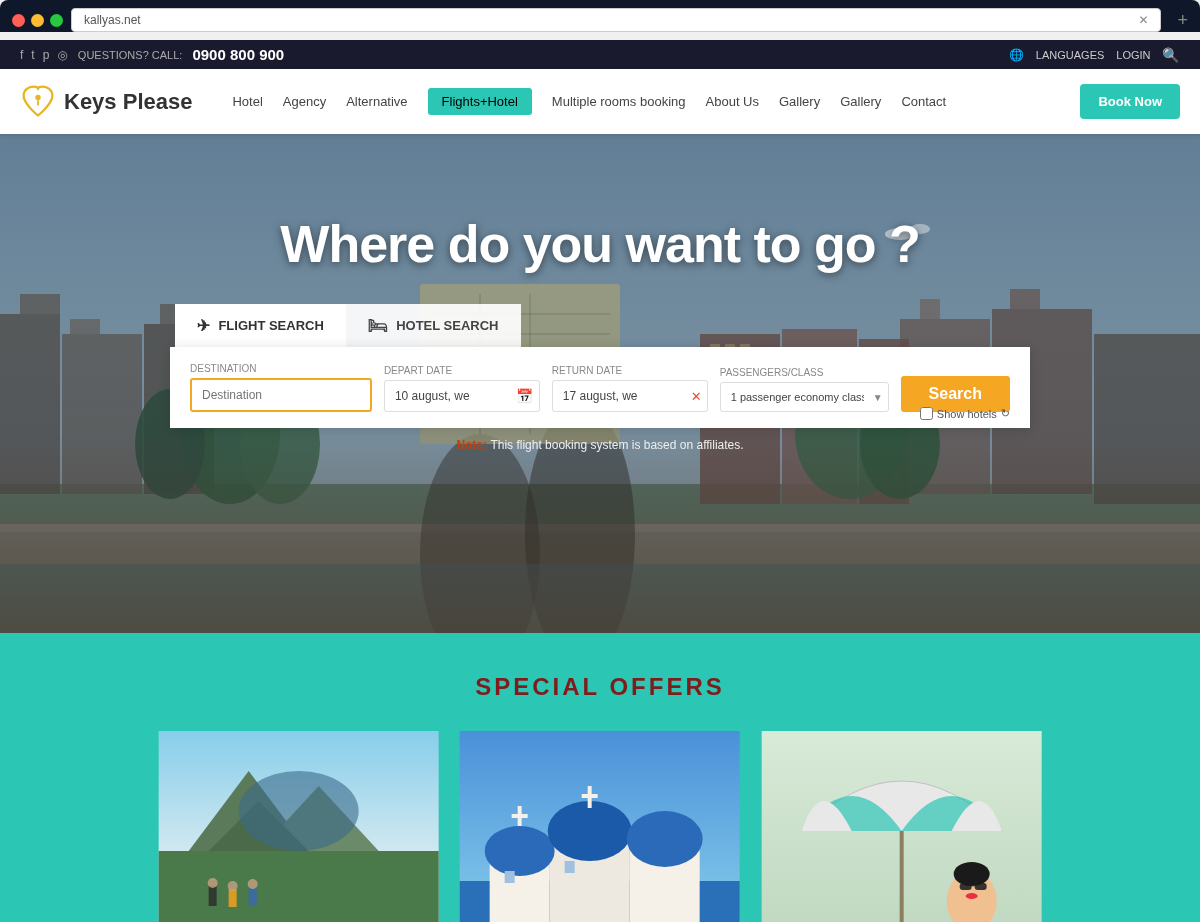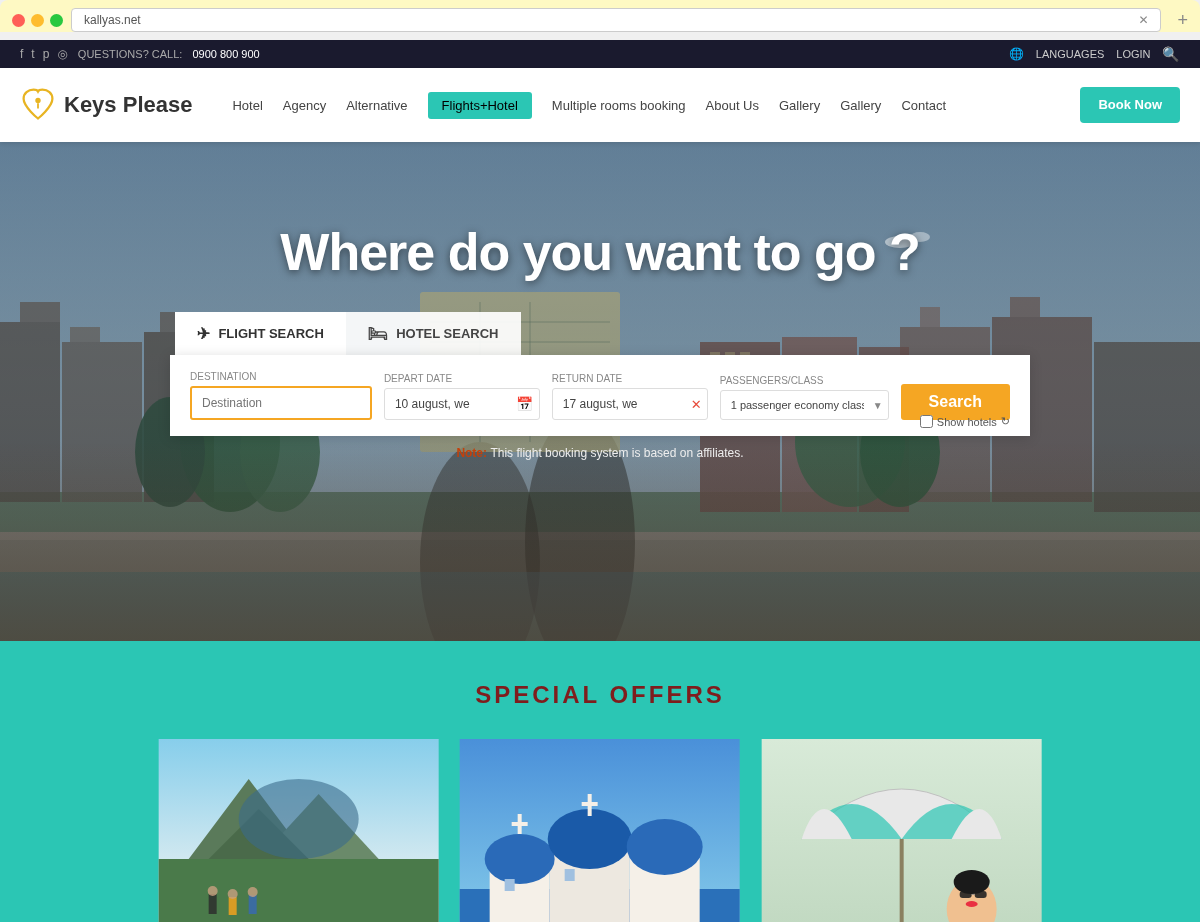--- a/index.html
+++ b/index.html
@@ -1,20 +1,20 @@
 <!DOCTYPE html>
 <html><head>
   <meta charset="utf-8">
   <style>
     * { margin: 0; padding: 0; box-sizing: border-box; }
     body { font-family: 'Helvetica Neue', Arial, sans-serif; background: #f0f0f0; width: 1200px; }
 
     
     .browser-chrome {
-      background: #fef9c3;
+      background: #0f172a;
       border-radius: 8px 8px 0 0;
       padding: 8px 12px 0;
     }
     .browser-controls {
       display: flex;
       align-items: center;
       gap: 8px;
       margin-bottom: 8px;
     }
     .traffic-lights { display: flex; gap: 6px; }
@@ -60,21 +60,21 @@
     .social-icon { color: #aaa; font-size: 12px; cursor: pointer; }
     .top-bar-right { display: flex; align-items: center; gap: 12px; }
     .top-bar-right span { cursor: pointer; color: #ccc; font-size: 11px; }
 
     
     .main-nav {
       background: rgba(255,255,255,0.95);
       display: flex;
       align-items: center;
       padding: 0 20px;
-      height: 74px;
+      height: 65px;
       position: relative;
       z-index: 10;
       box-shadow: 0 2px 4px rgba(0,0,0,0.1);
     }
     .logo {
       display: flex;
       align-items: center;
       gap: 8px;
       margin-right: 40px;
     }
@@ -384,21 +384,21 @@
 
 <div class="top-bar">
   <div class="top-bar-left">
     <div class="social-icons">
       <span class="social-icon">f</span>
       <span class="social-icon">t</span>
       <span class="social-icon">p</span>
       <span class="social-icon">◎</span>
     </div>
     <span style="font-size:11px;color:#aaa;">QUESTIONS? CALL:</span>
-    <span style="font-size:11px;color:white;font-weight:400;text-align:center;">0900 800 900</span>
+    <span style="font-size:15px;color:white;font-weight:700;text-align:center;">0900 800 900</span>
   </div>
   <div class="top-bar-right">
     <span style="font-size:12px;">🌐</span>
     <span style="font-size:11px;color:#ccc;">LANGUAGES</span>
     <span style="font-size:11px;color:#ccc;">LOGIN</span>
     <span style="font-size:14px;color:#ccc;">🔍</span>
   </div>
 </div>
 
 <div class="main-nav">

